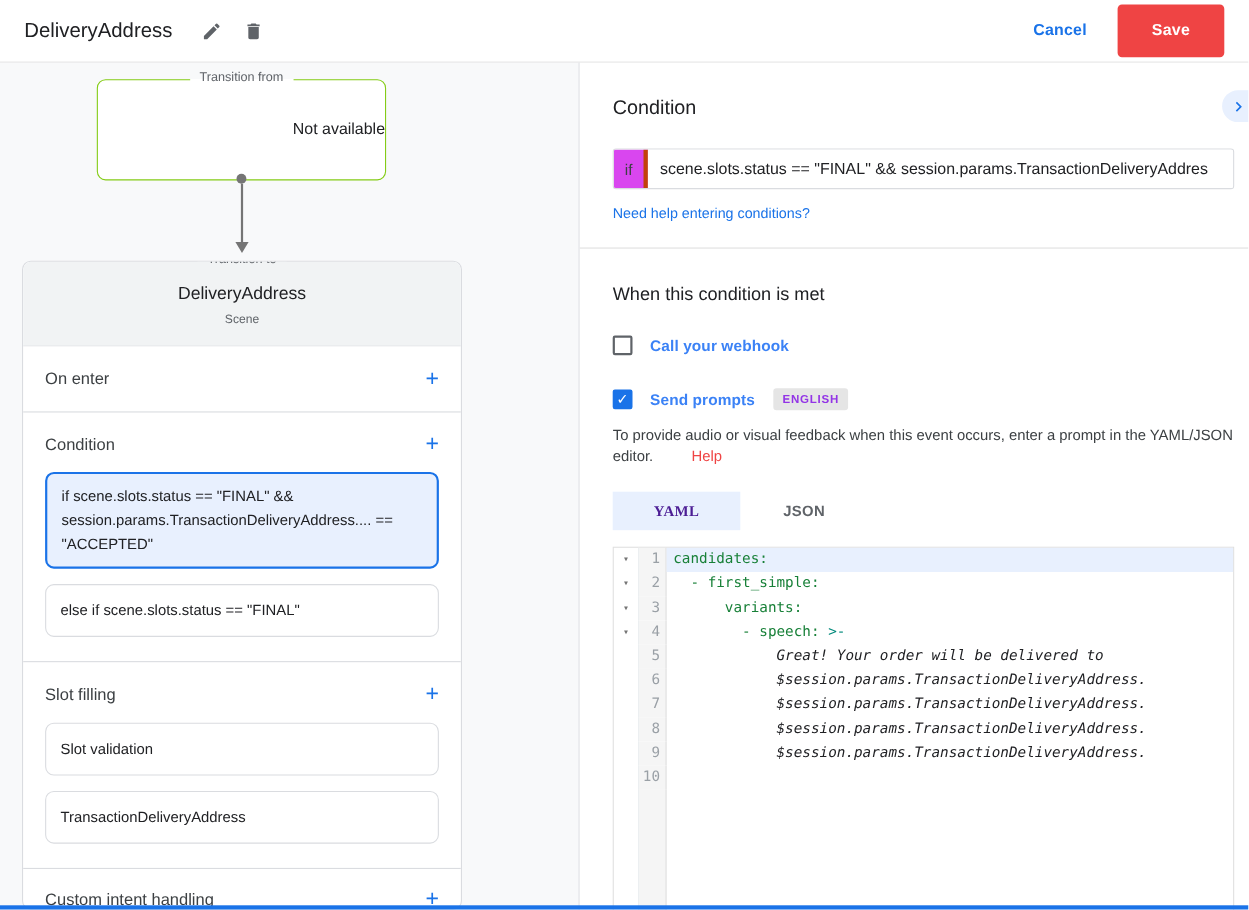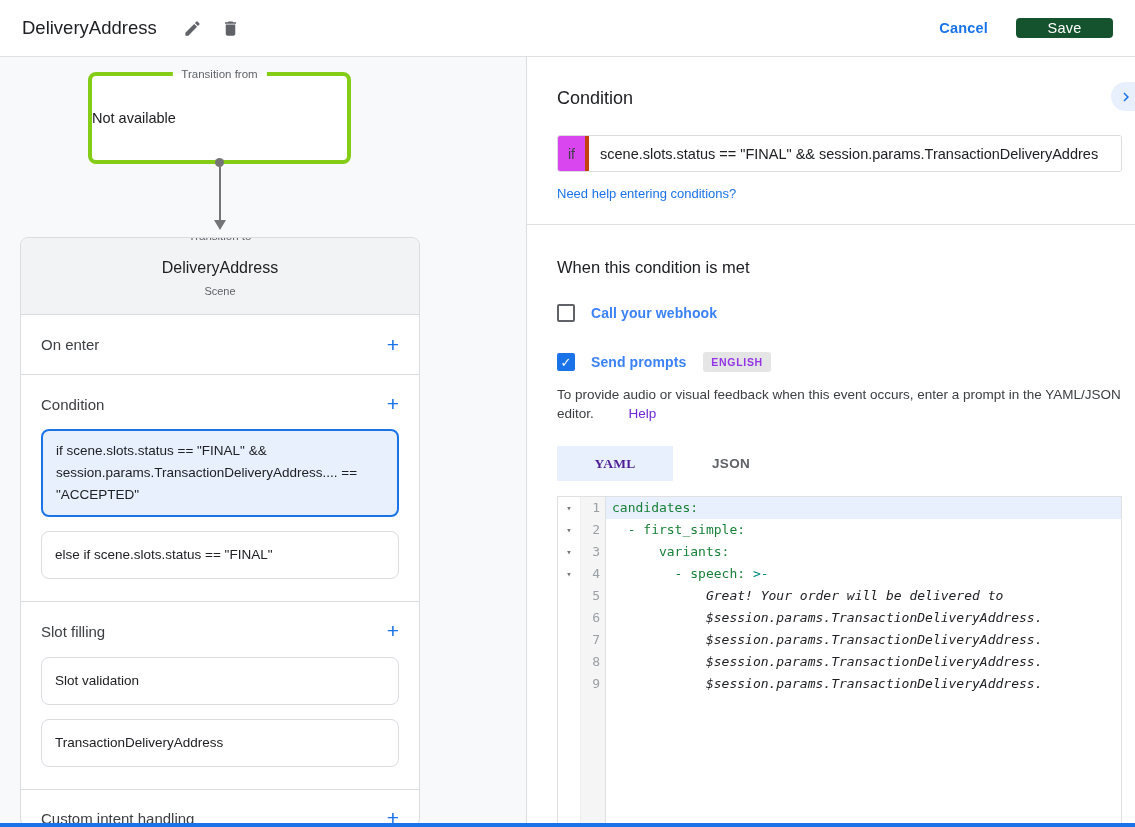--- a/index.html
+++ b/index.html
@@ -18,35 +18,35 @@
     width:32px; height:32px; border:none; background:none; cursor:pointer;
     display:flex; align-items:center; justify-content:center; margin-right:6px; border-radius:50%;
   }
   .icon-btn svg { fill:#5f6368; }
   .spacer { flex:1; }
   .cancel-btn {
     border:none; background:none; color:#1a73e8; font-size:14.5px; font-weight:bold;
     font-family:inherit; cursor:pointer; margin-right:28px; letter-spacing:.2px;
   }
   .save-btn {
-    width:97px; height:20px; background:#14532d; color:#fff; border:none; border-radius:4px;
-    font-size:14.5px; font-weight:normal; font-family:inherit; cursor:pointer; letter-spacing:.2px;
+    width:97px; height:48px; background:#ef4444; color:#fff; border:none; border-radius:4px;
+    font-size:14.5px; font-weight:bold; font-family:inherit; cursor:pointer; letter-spacing:.2px;
   }
   
   .main { display:flex; height:770px; }
   .flow-pane {
     width:527px; flex:none; background:#f8f9fa; border-right:1px solid #dadce0;
     position:relative; overflow:hidden;
   }
   .detail-pane { flex:1; background:#fff; position:relative; padding:0 13px 0 30px; }
   
   .from-box {
     position:absolute; left:88px; top:15px; width:263px; height:92px;
-    background:#fff; border:4px solid #84cc16; border-radius:8px;
-    display:flex; align-items:center; justify-content:flex-start;
+    background:#fff; border:1px solid #84cc16; border-radius:8px;
+    display:flex; align-items:center; justify-content:flex-end;
   }
   .box-legend {
     position:absolute; top:-8px; left:50%; transform:translateX(-50%);
     font-size:11.5px; color:#5f6368; padding:0 9px; white-space:nowrap;
   }
   .from-box .box-legend { background:linear-gradient(to bottom,#f8f9fa 54%,#ffffff 54%); }
   .scene-card > .box-legend { background:linear-gradient(to bottom,#f8f9fa 54%,#f1f3f4 54%); }
   .from-value { font-size:14.5px; color:#202124; }
   .connector {
     position:absolute; left:213px; top:101px; width:13px;
@@ -117,21 +117,21 @@
     width:18px; height:18px; flex:none; border:2px solid #5f6368; border-radius:2px; background:#fff;
     display:flex; align-items:center; justify-content:center;
   }
   .cbox.checked { border-color:#1a73e8; background:#1a73e8; color:#fff; font-size:13px; font-weight:bold; }
   .check-label { margin-left:16px; font-size:14px; font-weight:bold; color:#3b82f6; letter-spacing:.1px; }
   .lang-badge {
     margin-left:17px; background:#e5e5e5; color:#9334e6; font-size:10.5px; font-weight:bold;
     letter-spacing:.7px; padding:4px 8px; border-radius:3px;
   }
   .desc { margin-top:13px; font-size:13.5px; color:#3c4043; line-height:19px; max-width:566px; }
-  .desc a { color:#6d28d9; text-decoration:none; cursor:pointer;padding-left:31px; }
+  .desc a { color:#ef4444; text-decoration:none; cursor:pointer;padding-left:31px; }
   .tabs { margin-top:23px; display:flex; }
   .tab {
     width:116px; height:35px; display:flex; align-items:center; justify-content:center;
     font-size:13.5px; font-weight:bold; letter-spacing:.3px; color:#5f6368; cursor:pointer;
   }
   .tab.active { background:#e8f0fe; color:#4c1d95;font-family:Liberation Serif, serif; }
   
   .editor {
     margin-top:15px; width:565px; height:333px; border:1px solid #e0e0e0; background:#fff;
     display:flex; flex-direction:column; font-family:"DejaVu Sans Mono","Liberation Mono",monospace;
@@ -296,20 +296,25 @@
       <div class="cm-row">
         <span class="cm-fold"></span>
         <span class="cm-num">8</span>
         <span class="cm-text"><span class="tk-p">            $session.params.TransactionDeliveryAddress.</span></span>
       </div>
       <div class="cm-row">
         <span class="cm-fold"></span>
         <span class="cm-num">9</span>
         <span class="cm-text"><span class="tk-p">            $session.params.TransactionDeliveryAddress.</span></span>
       </div>
+      <div class="cm-row">
+        <span class="cm-fold"></span>
+        <span class="cm-num">10</span>
+        <span class="cm-text"><span class="tk-p"></span></span>
+      </div>
       <div class="cm-row cm-fill">
         <span class="cm-fold"></span>
         <span class="cm-num"></span>
         <span class="cm-text"></span>
       </div>
     </div>
   </div>
 </div>
 
 <div class="bottom-bar"></div>

